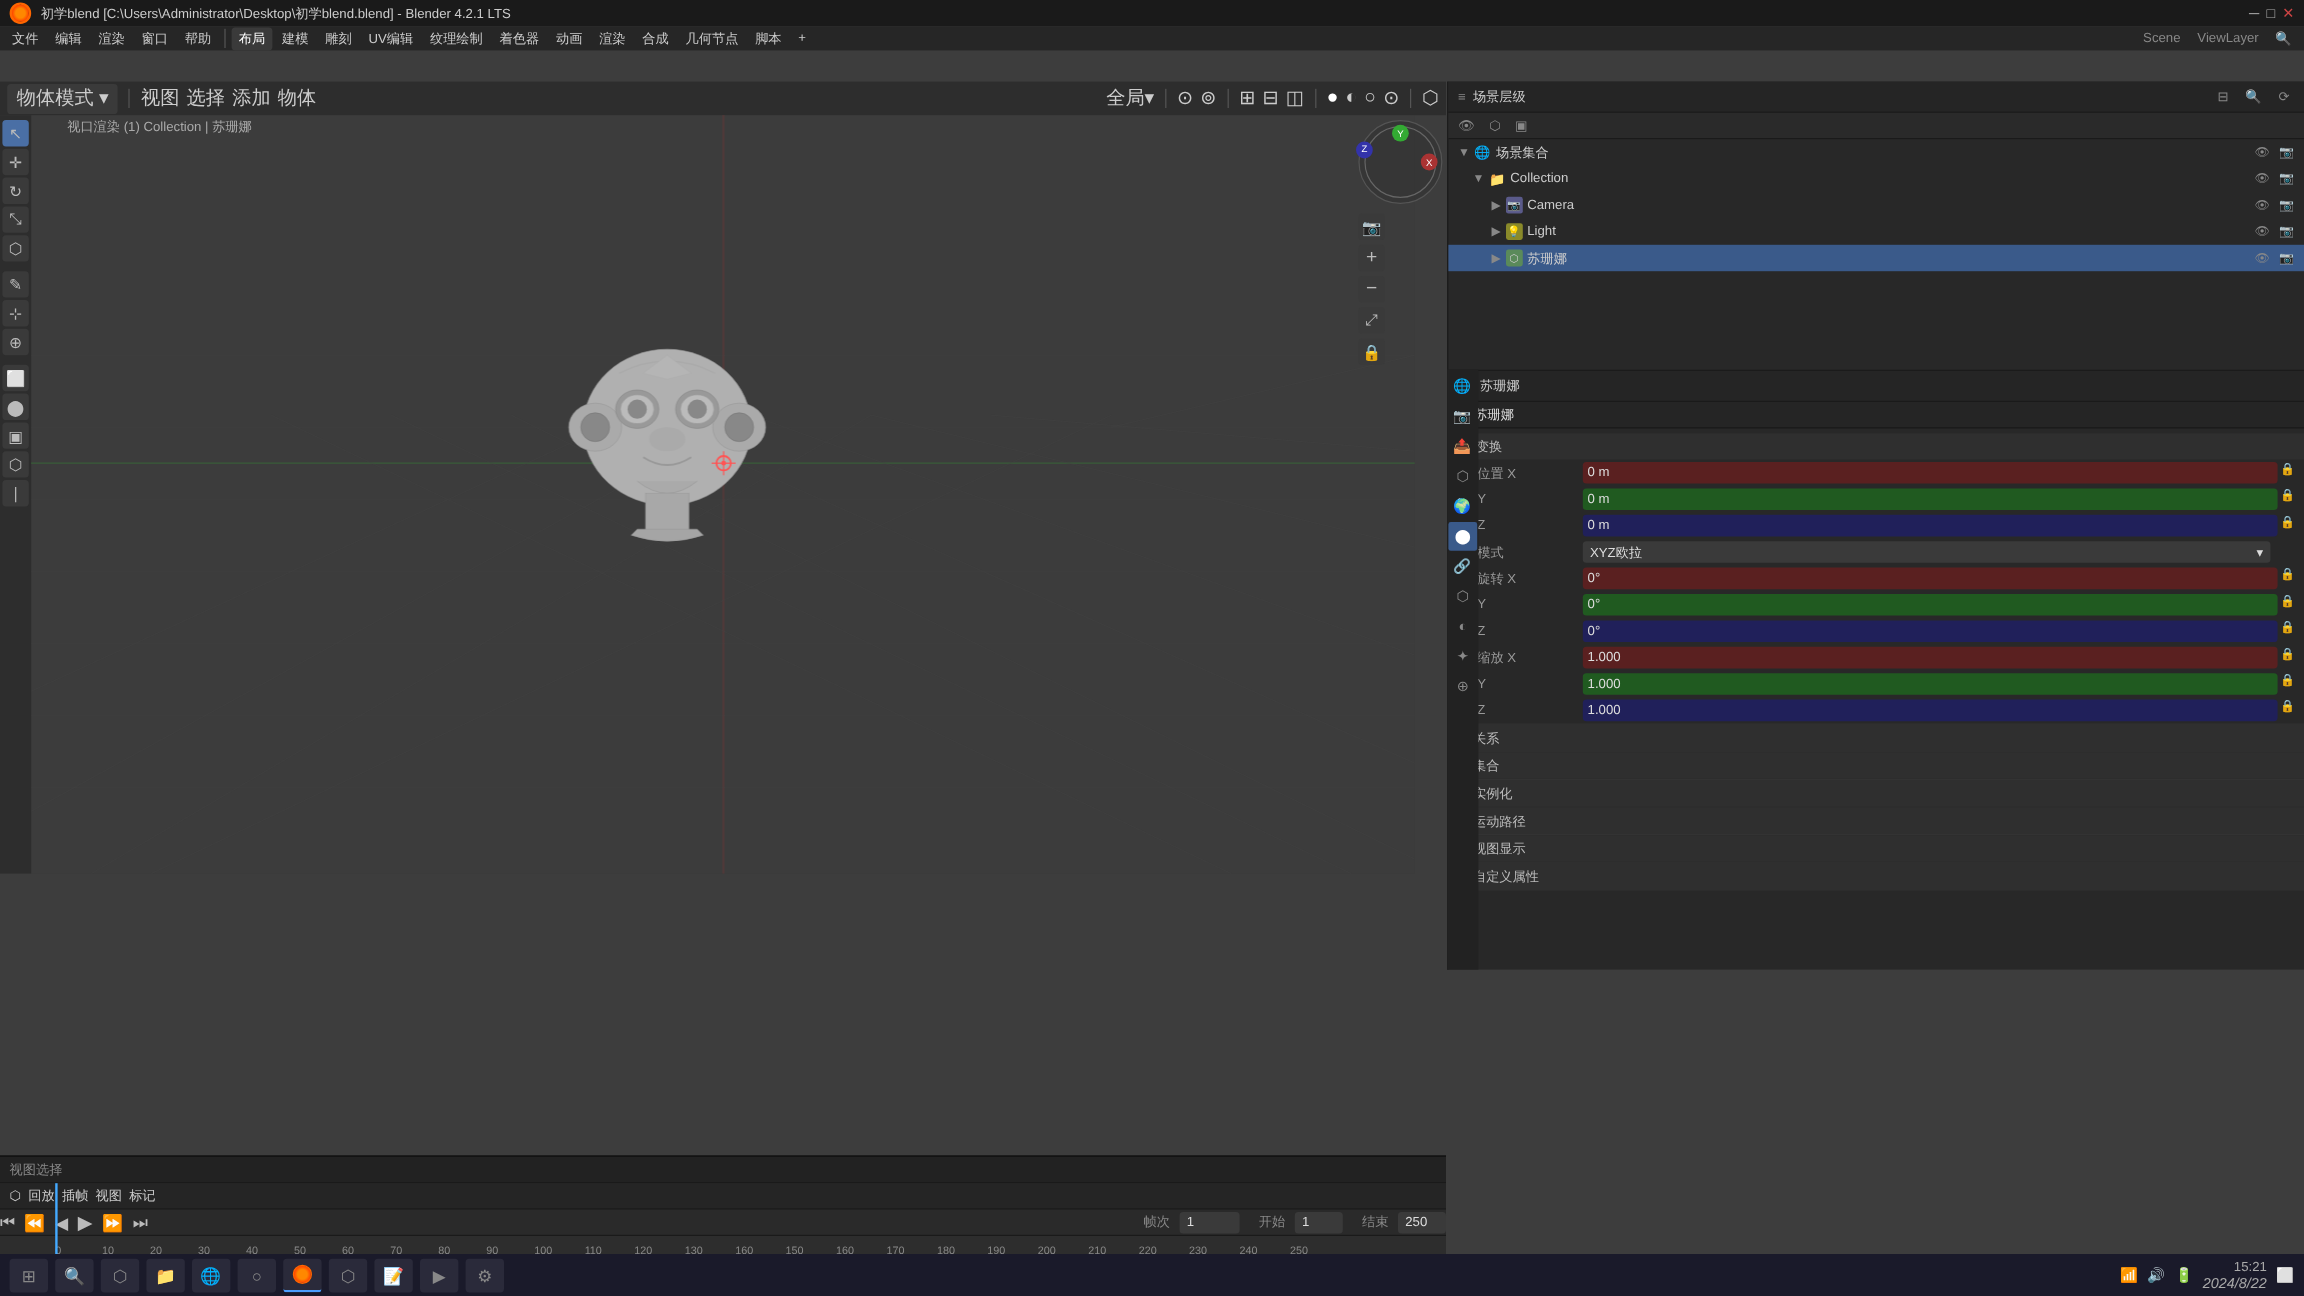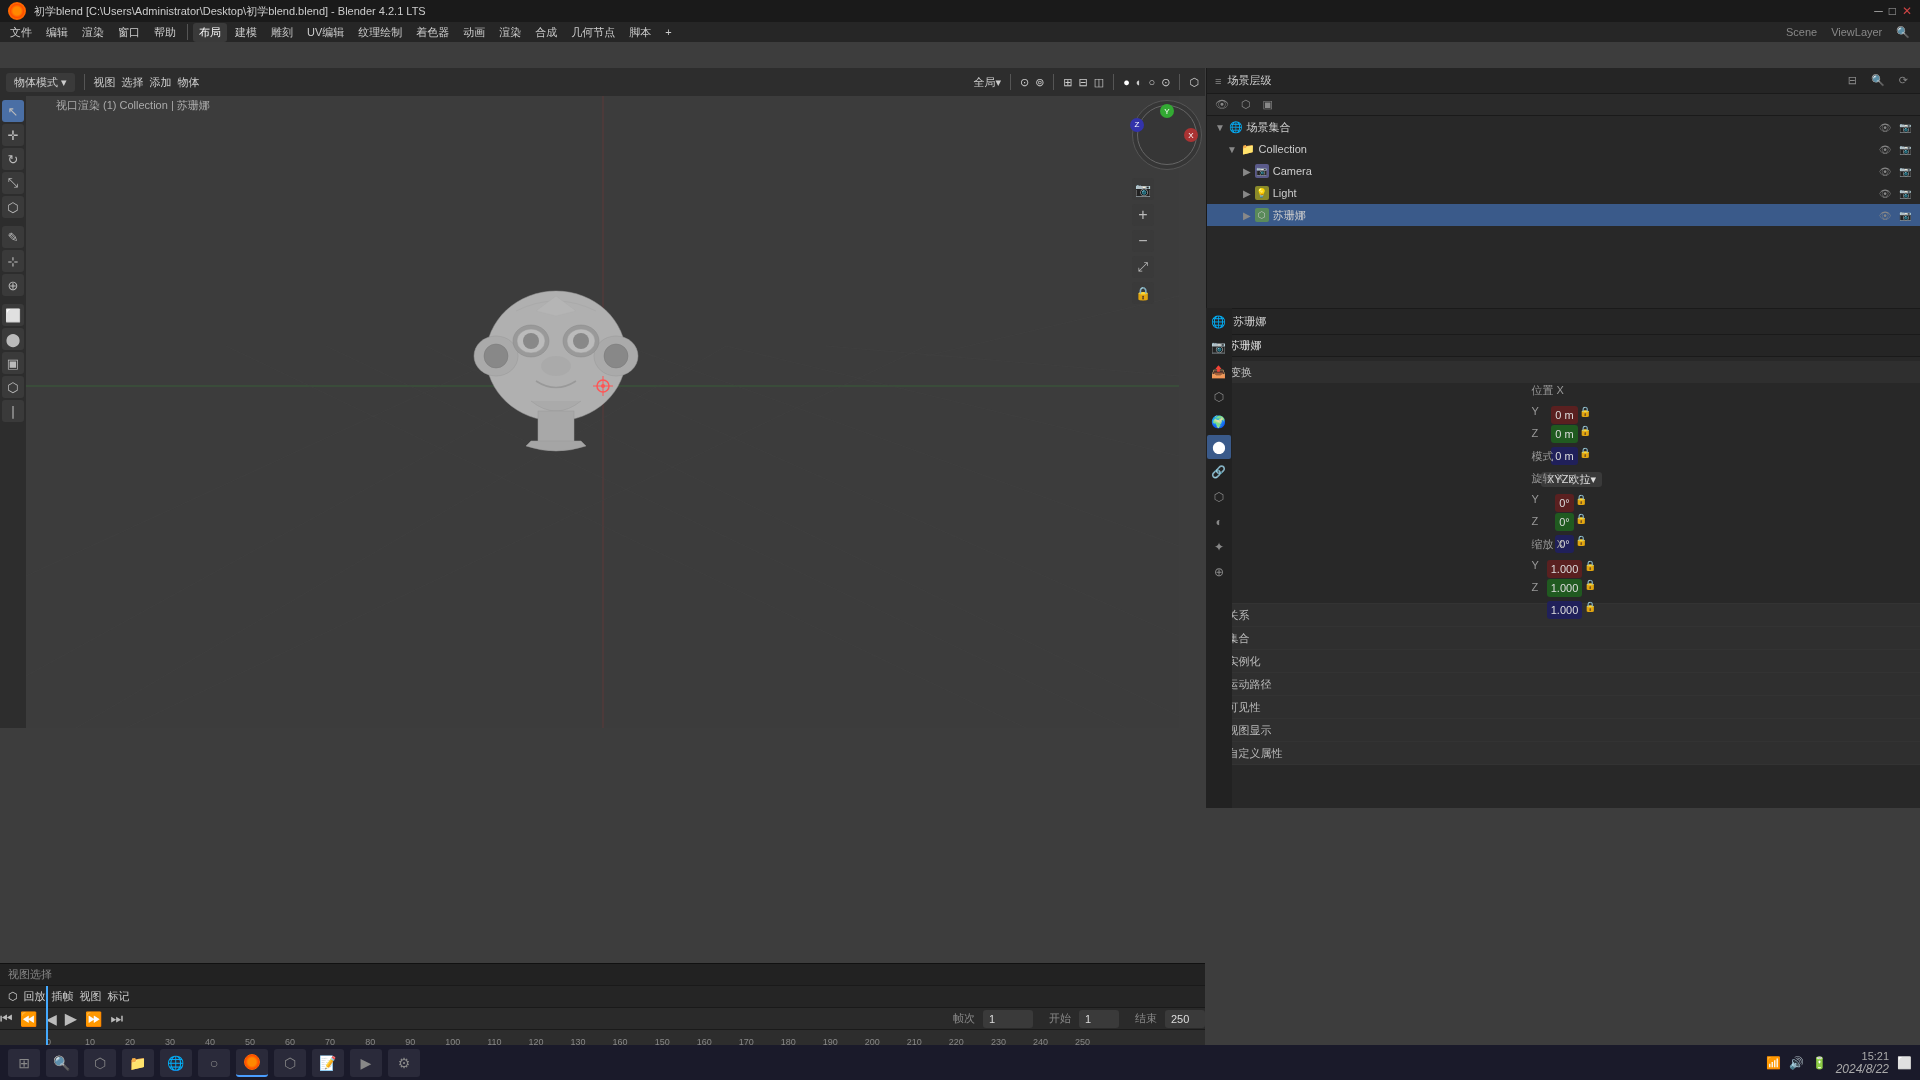--- a/index.html
+++ b/index.html
@@ -59,21 +59,21 @@
       left: 0;
       width: 1205px;
       height: 28px;
       background: #2d2d2d;
       display: flex;
       align-items: center;
       padding: 0 6px;
       gap: 6px;
       z-index: 50;
     }
-    #vp-toolbar-top span { color: #ccc; font-size: 11px; cursor: pointer; }
+    #vp-toolbar-top span { color: #ccc; font-size: 16px; cursor: pointer; }
     .vp-separator { width: 1px; height: 16px; background: #555; margin: 0 3px; }
 
     
     #left-toolbar {
       position: absolute;
       top: 96px;
       left: 0;
       width: 26px;
       background: #2d2d2d;
       height: 632px;
@@ -208,21 +208,20 @@
       gap: 4px;
       font-size: 11px;
       color: #bbb;
     }
     .prop-row {
       display: flex;
       align-items: center;
       height: 22px;
       padding: 0 8px 0 24px;
       gap: 8px;
-      flex-direction: column;
     }
     .prop-label {
       width: 80px;
       color: #999;
       font-size: 11px;
     }
     .prop-field {
       flex: 1;
       height: 18px;
       background: #3a3a3a;
@@ -777,26 +776,20 @@
     <div class="prop-section">
       <div class="prop-section-header">
         <span>▶</span>
         <span>实例化</span>
       </div>
     </div>
     <div class="prop-section">
       <div class="prop-section-header">
         <span>▶</span>
         <span>运动路径</span>
-      </div>
-    </div>
-    <div class="prop-section">
-      <div class="prop-section-header">
-        <span>▶</span>
-        <span>可见性</span>
       </div>
     </div>
     <div class="prop-section">
       <div class="prop-section-header">
         <span>▶</span>
         <span>视图显示</span>
       </div>
     </div>
     <div class="prop-section">
       <div class="prop-section-header">

